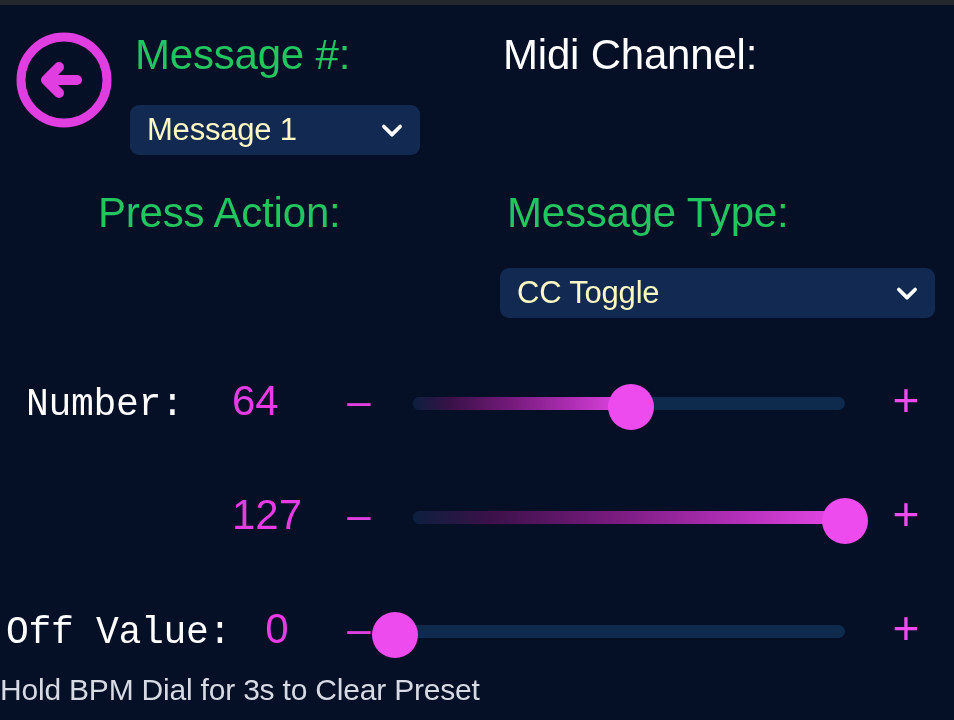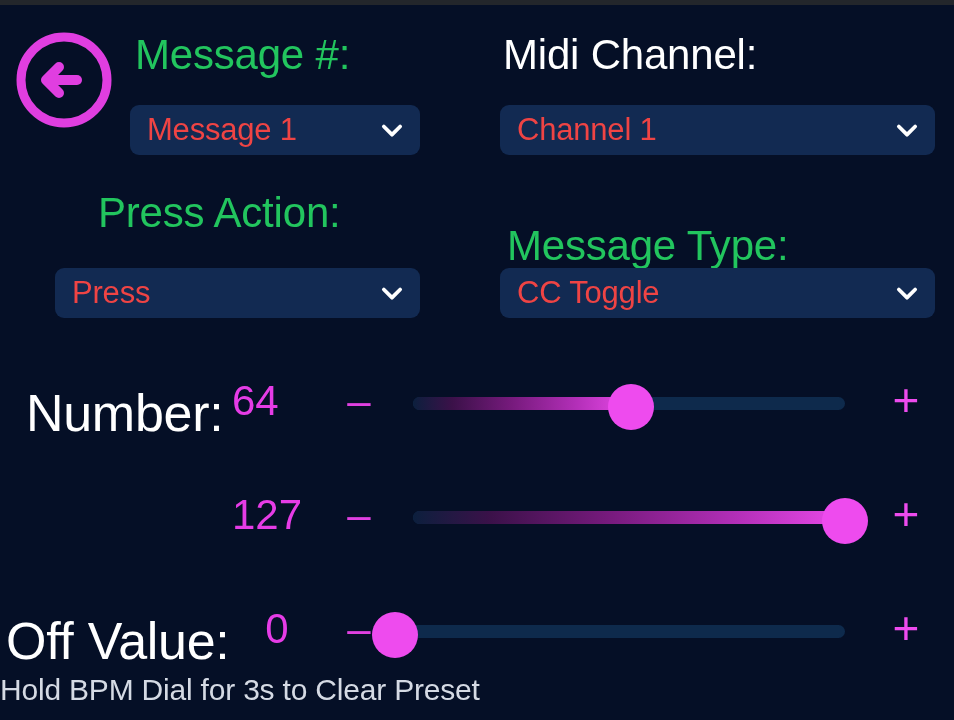--- a/index.html
+++ b/index.html
@@ -60,21 +60,21 @@
     background: #122a52;
     border-radius: 9px;
     height: 50px;
     display: flex;
     align-items: center;
     padding: 0 14px 0 17px;
     cursor: pointer;
   }
   .dropdown .dd-text {
     font-size: 31px;
-    color: #ef4444;
+    color: #fef9c3;
     white-space: nowrap;
     letter-spacing: -0.2px;
     flex: 1 1 auto;
     overflow: hidden;
   }
   .dropdown .dd-caret {
     flex: 0 0 auto;
     width: 28px;
     height: 28px;
     display: block;
@@ -84,26 +84,27 @@
   
   .slider-row {
     position: absolute;
     left: 0;
     width: 954px;
     height: 64px;
     display: block;
   }
   .sl-label {
     position: absolute;
-    top: 12px;
-    font-size: 52px;
+    top: 4px;
+    font-size: 38px;
     color: #ffffff;
     white-space: nowrap;
     letter-spacing: -0.3px;
     line-height: 54px;
+    font-family: Liberation Mono, monospace;
   }
   .sl-value {
     position: absolute;
     top: 0;
     font-size: 42px;
     color: #e63ce6;
     white-space: nowrap;
     line-height: 54px;
     text-align: left;
   }
@@ -193,36 +194,24 @@
 
   <div class="sel-label" style="left:135px; top:26px;">Message #:</div>
   <div class="dropdown" style="left:130px; top:100px; width:290px;">
     <span class="dd-text">Message 1</span>
     <svg class="dd-caret" viewBox="0 0 24 24">
       <path d="M5 9 L12 16 L19 9" fill="none" stroke="#ffffff" stroke-width="3.2" stroke-linecap="round" stroke-linejoin="round"></path>
     </svg>
   </div>
 
   <div class="sel-label muted" style="left:503px; top:26px;">Midi Channel:</div>
-  <div class="dropdown" style="left:500px; top:100px; width:435px;">
-    <span class="dd-text">Channel 1</span>
-    <svg class="dd-caret" viewBox="0 0 24 24">
-      <path d="M5 9 L12 16 L19 9" fill="none" stroke="#ffffff" stroke-width="3.2" stroke-linecap="round" stroke-linejoin="round"></path>
-    </svg>
-  </div>
 
   <div class="sel-label" style="left:98px; top:184px;">Press Action:</div>
-  <div class="dropdown" style="left:55px; top:263px; width:365px;">
-    <span class="dd-text">Press</span>
-    <svg class="dd-caret" viewBox="0 0 24 24">
-      <path d="M5 9 L12 16 L19 9" fill="none" stroke="#ffffff" stroke-width="3.2" stroke-linecap="round" stroke-linejoin="round"></path>
-    </svg>
-  </div>
-
-  <div class="sel-label" style="left:507px; top:184px;margin-top:33px;">Message Type:</div>
+
+  <div class="sel-label" style="left:507px; top:184px;">Message Type:</div>
   <div class="dropdown" style="left:500px; top:263px; width:435px;">
     <span class="dd-text">CC Toggle</span>
     <svg class="dd-caret" viewBox="0 0 24 24">
       <path d="M5 9 L12 16 L19 9" fill="none" stroke="#ffffff" stroke-width="3.2" stroke-linecap="round" stroke-linejoin="round"></path>
     </svg>
   </div>
 
   <div class="slider-row" style="top:369px;">
     <span class="sl-label" style="left:26px;">Number:</span>
     <span class="sl-value" style="left:232px; width:90px;">64</span>

